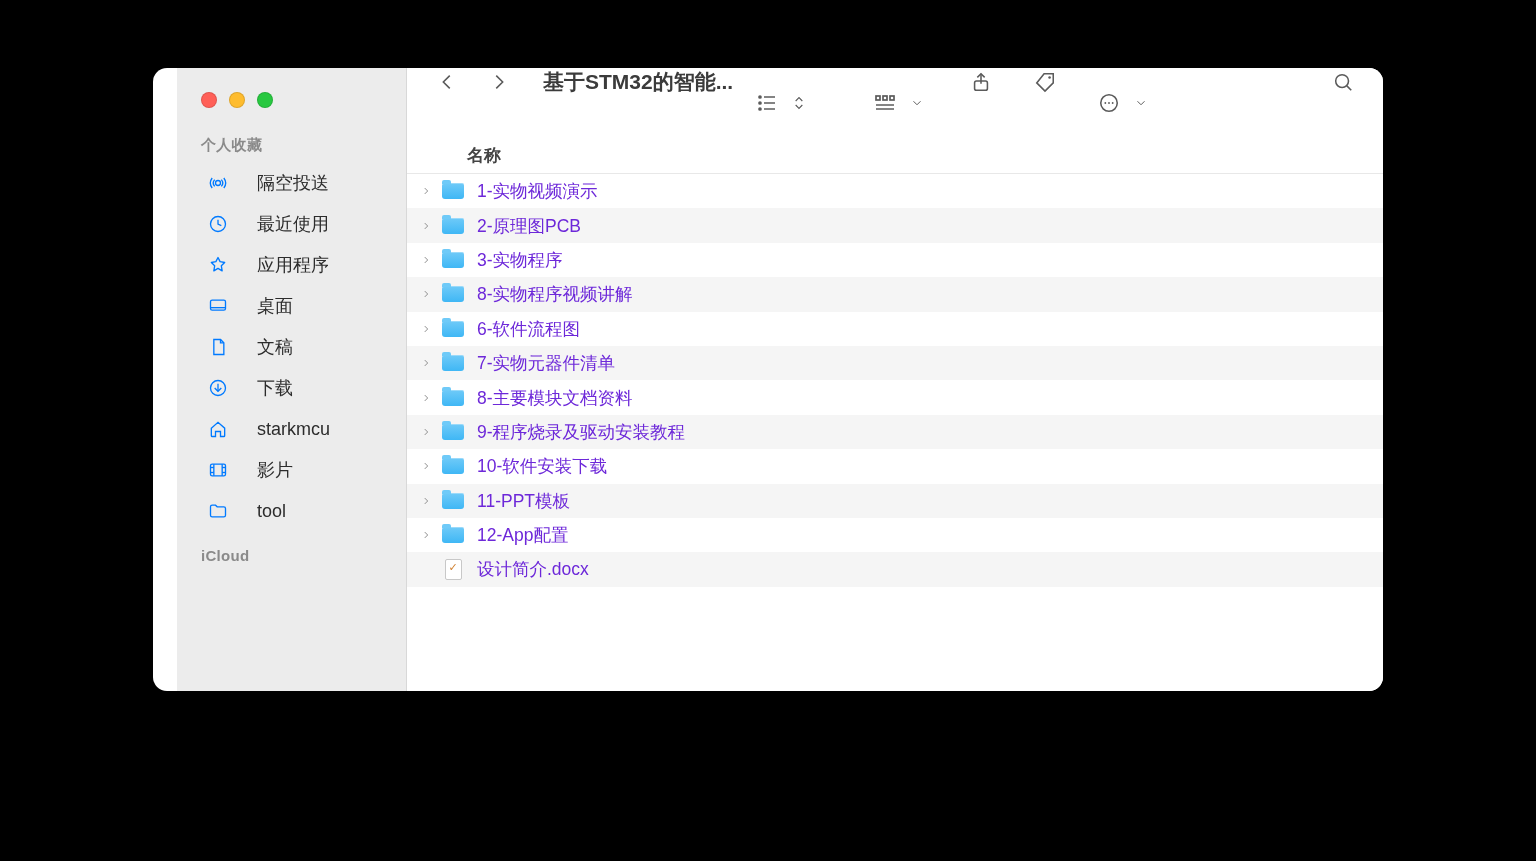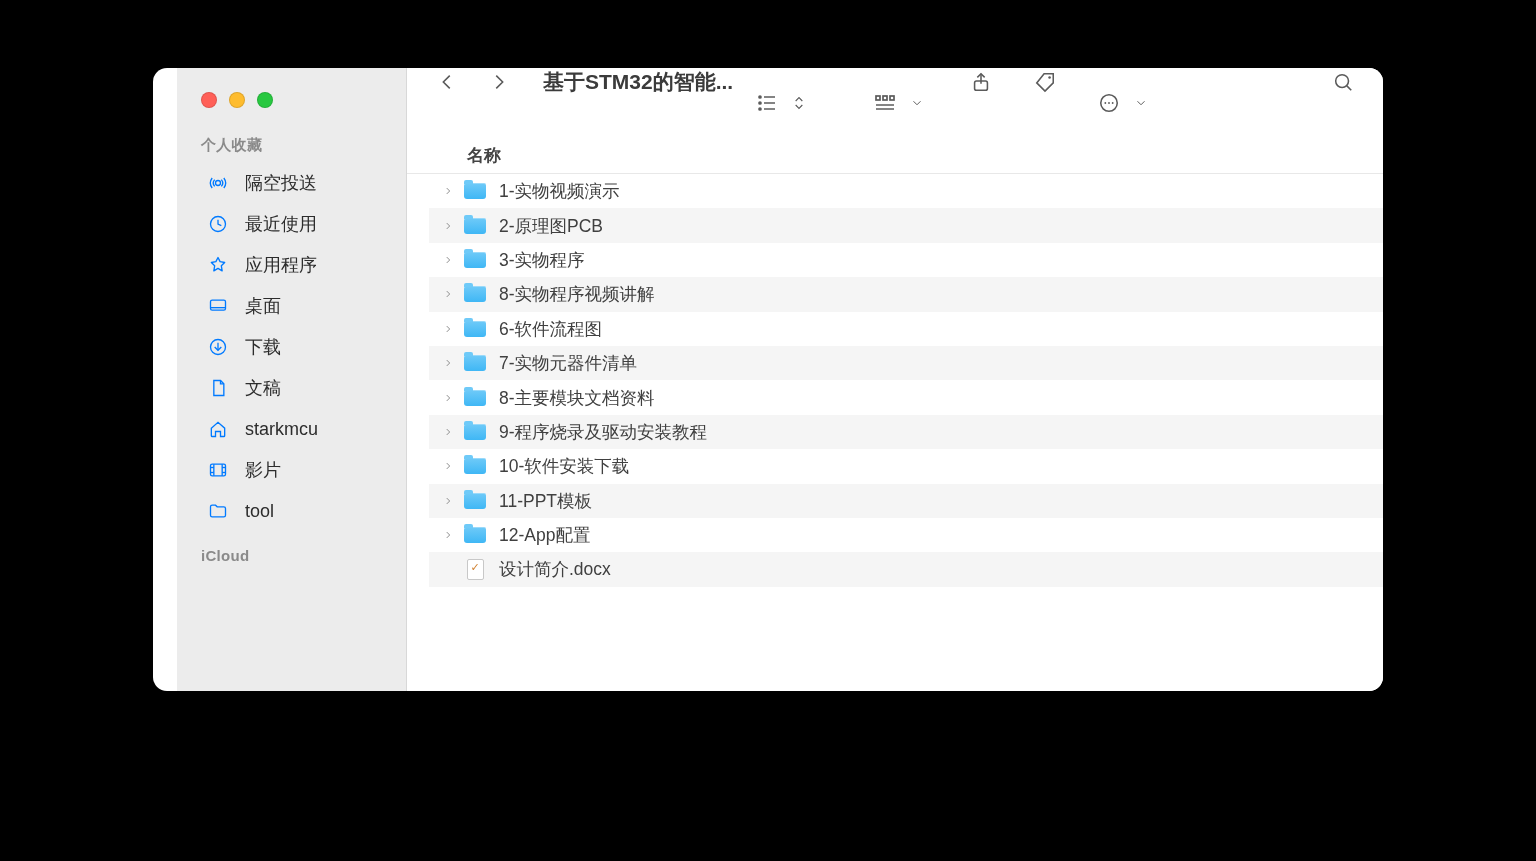--- a/index.html
+++ b/index.html
@@ -41,21 +41,21 @@
   .sidebar-section-title {
     padding: 14px 24px 6px 24px;
     font-size: 15px;
     font-weight: 600;
     color: #8a8a8a;
     letter-spacing: 0.3px;
   }
   .sidebar-item {
     display: flex;
     align-items: center;
-    gap: 16px;
+    gap: 28px;
     height: 38px;
     padding: 0 24px;
     font-size: 18px;
     color: #2c2c2c;
     cursor: default;
     border-radius: 6px;
     margin: 3px 6px;
   }
   .sb-icon {
     width: 22px;
@@ -115,23 +115,22 @@
     font-weight: 700;
     color: #444;
   }
   .list { flex: 1; overflow: auto; }
   .row {
     height: 34.4px;
     display: flex;
     align-items: center;
     padding: 0 4px 0 12px;
     font-size: 17.5px;
-    color: #404040;
+    color: #6d28d9;
     gap: 6px;
-    margin-left: 22px;
   }
   .row:nth-child(even) { background: #f5f5f5; }
   .disclosure {
     width: 14px;
     height: 14px;
     display: flex;
     align-items: center;
     justify-content: center;
     color: #8e8e8e;
     margin-right: 2px;
@@ -231,35 +230,35 @@
             <svg viewBox="0 0 24 24" width="20" height="20">
               <rect x="3" y="5" width="18" height="12" rx="2"></rect>
               <line x1="3" y1="14" x2="21" y2="14"></line>
             </svg>
           </span>
           <span>桌面</span>
         </div>
         <div class="sidebar-item">
           <span class="sb-icon">
             <svg viewBox="0 0 24 24" width="20" height="20">
+              <path d="M7 3h8l4 4v14H7z"></path>
+              <polyline points="15 3 15 7 19 7"></polyline>
+            </svg>
+          </span>
+          <span>文稿</span>
+        </div>
+        <div class="sidebar-item">
+          <span class="sb-icon">
+            <svg viewBox="0 0 24 24" width="20" height="20">
               <circle cx="12" cy="12" r="9"></circle>
               <polyline points="8 12 12 16 16 12"></polyline>
               <line x1="12" y1="7" x2="12" y2="16"></line>
             </svg>
           </span>
           <span>下载</span>
-        </div>
-        <div class="sidebar-item">
-          <span class="sb-icon">
-            <svg viewBox="0 0 24 24" width="20" height="20">
-              <path d="M7 3h8l4 4v14H7z"></path>
-              <polyline points="15 3 15 7 19 7"></polyline>
-            </svg>
-          </span>
-          <span>文稿</span>
         </div>
         <div class="sidebar-item">
           <span class="sb-icon">
             <svg viewBox="0 0 24 24" width="20" height="20">
               <path d="M4 11l8-7 8 7v9a1 1 0 0 1-1 1h-4v-6h-6v6H5a1 1 0 0 1-1-1z"></path>
             </svg>
           </span>
           <span>starkmcu</span>
         </div>
         <div class="sidebar-item">

